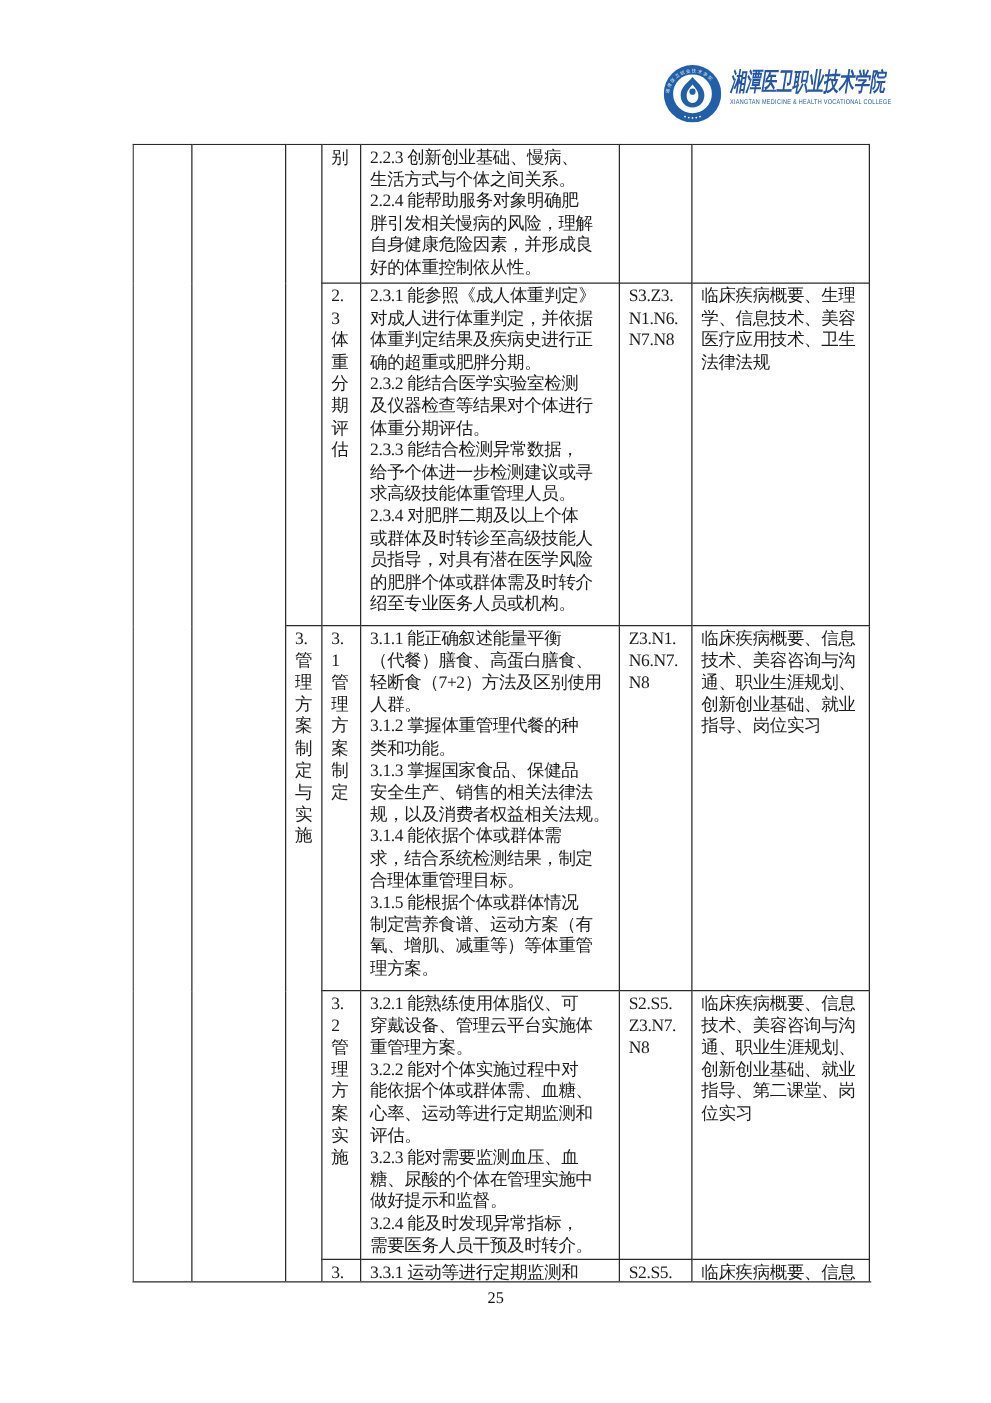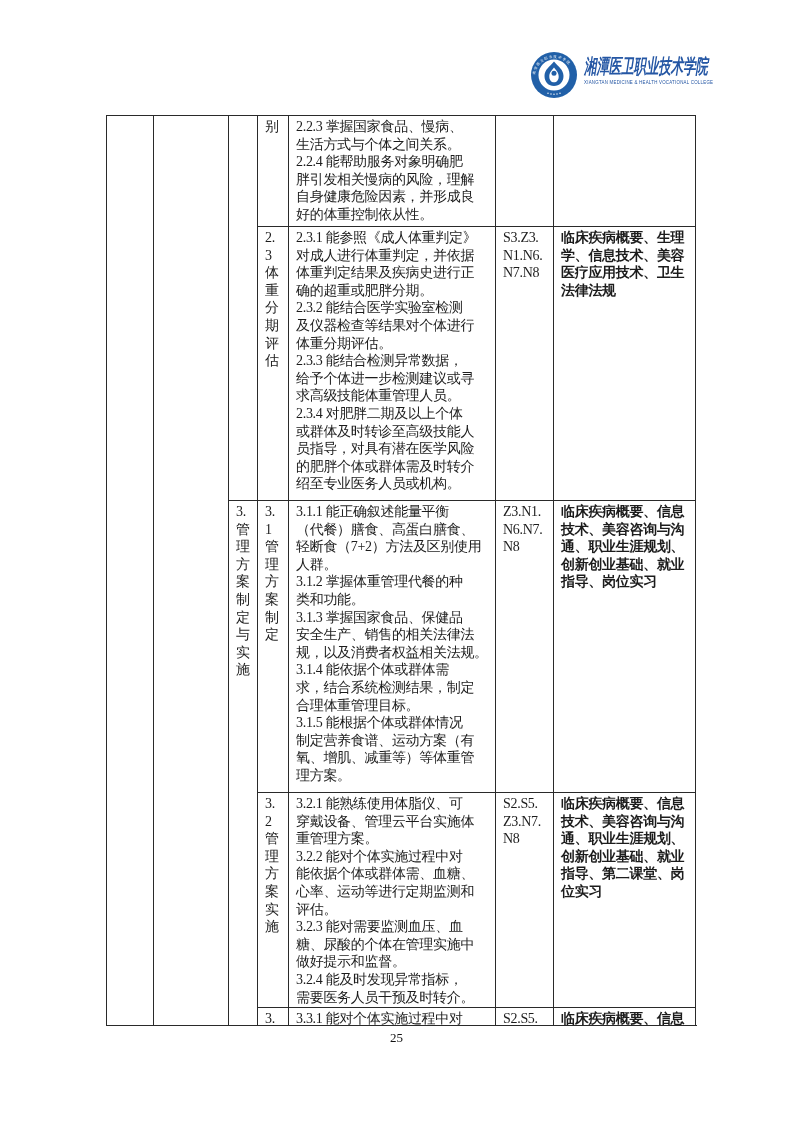--- a/index.html
+++ b/index.html
@@ -48,21 +48,21 @@
     white-space:pre-line;
     overflow:hidden;
   }
   td.vert{
     line-height:21.5px;
     padding:2px 2px 0 4px;
     letter-spacing:0;
     white-space:pre-line;
   }
   td.codes{padding-left:5px;letter-spacing:0;font-family:Liberation Serif, serif;}
-  td.courses{padding-left:5px;font-weight:bold;}
+  td.courses{padding-left:5px;}
 
   
   .page-num{
     position:absolute;left:0;top:1030px;width:100%;
     text-align:center;font-size:13px;color:#111;
   }
 </style>
 </head>
 <body>
 
@@ -105,21 +105,21 @@
           <col style="width:207px">
           <col style="width:58px">
         <col style="width:142px">
       </colgroup>
       <tbody>
           <tr style="height:111px">
         <td rowspan="5"></td>
         <td rowspan="5"></td>
         <td rowspan="2"></td>
         <td class="vert">别</td>
-        <td>2.2.3 掌握国家食品、慢病、
+        <td>2.2.3 创新创业基础、慢病、
 生活方式与个体之间关系。
 2.2.4 能帮助服务对象明确肥
 胖引发相关慢病的风险，理解
 自身健康危险因素，并形成良
 好的体重控制依从性。</td>
         <td class="codes"></td>
         <td class="courses"></td>
       </tr>
       <tr style="height:274px">
         <td class="vert">2.
@@ -223,21 +223,21 @@
 N8</td>
         <td class="courses">临床疾病概要、信息
 技术、美容咨询与沟
 通、职业生涯规划、
 创新创业基础、就业
 指导、第二课堂、岗
 位实习</td>
       </tr>
       <tr>
         <td class="vert">3.</td>
-        <td>3.3.1 能对个体实施过程中对</td>
+        <td>3.3.1 运动等进行定期监测和</td>
         <td class="codes">S2.S5.</td>
         <td class="courses">临床疾病概要、信息</td>
       </tr>
     </tbody>
       </table>
   </div>
 
   <div class="page-num">25</div>
 
 </div>

